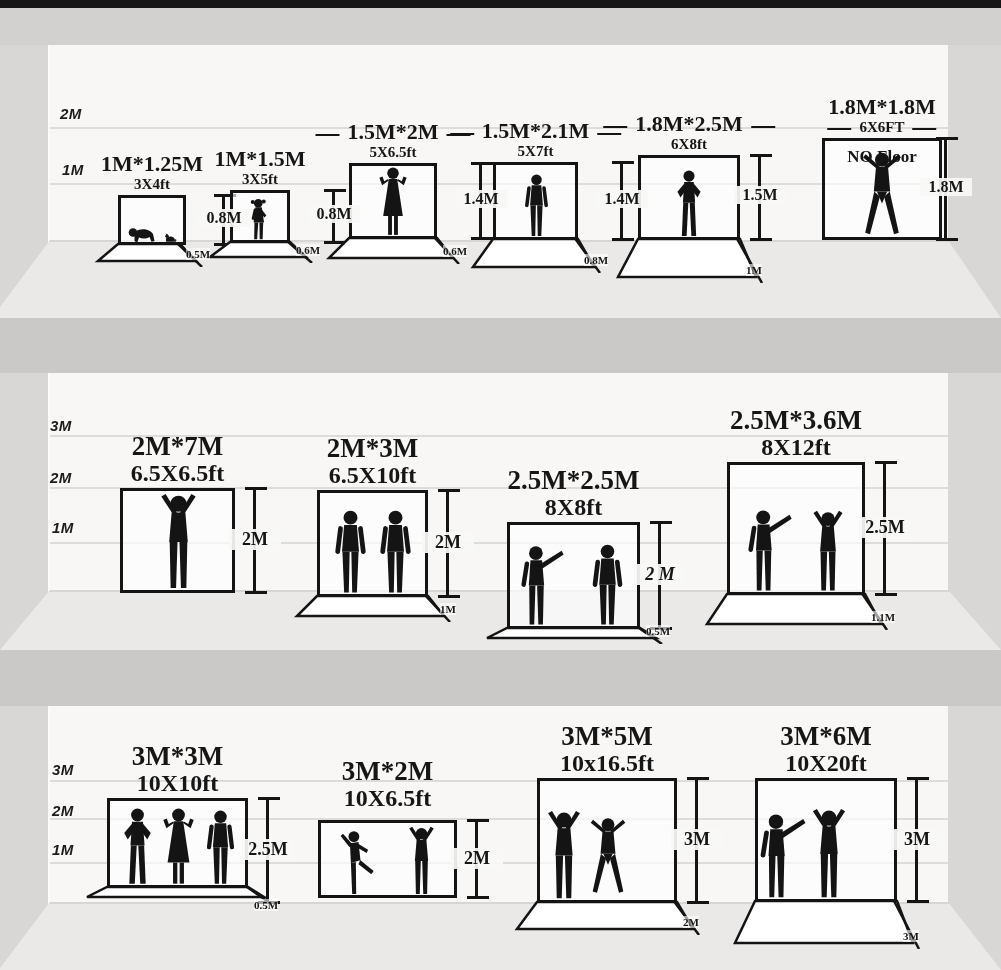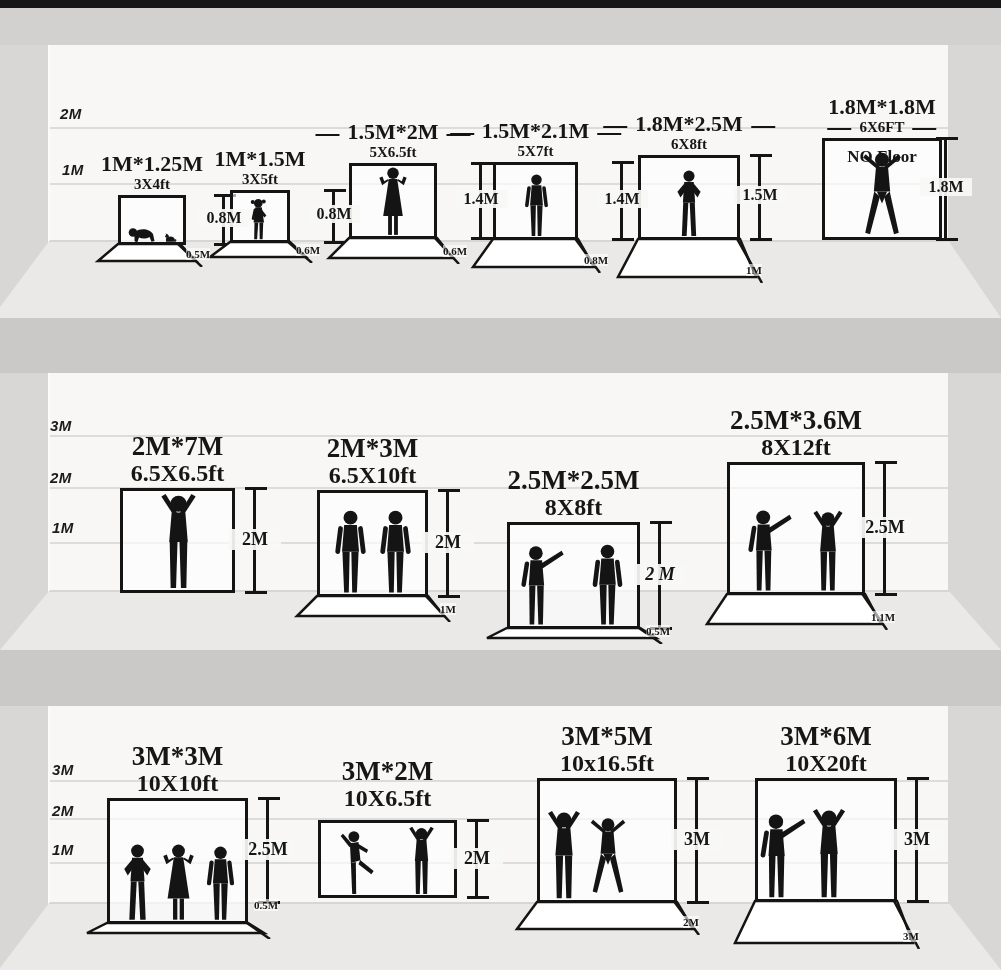--- a/index.html
+++ b/index.html
@@ -335,21 +335,21 @@
     <div class="floorzone" style="top:196px;height:68px;"></div>
     <div class="gline" style="top:74px;"></div>
     <div class="gline" style="top:112px;"></div>
     <div class="gline" style="top:156px;"></div>
     <div class="wedgeL" style="clip-path:polygon(0 0,100% 0,100% 196px,0 262px);"></div>
     <div class="wedgeR" style="clip-path:polygon(0 0,100% 0,100% 100%,0 196px);"></div>
     <div class="axis" style="left:52px;top:55px;">3M</div>
     <div class="axis" style="left:52px;top:96px;">2M</div>
     <div class="axis" style="left:52px;top:135px;">1M</div>
 
-    <div class="item" style="left:107px;top:92px;width:141px;height:126px;">
+    <div class="item" style="left:107px;top:92px;width:141px;height:90px;">
       <div class="tgroup">
         <div class="t1">3M*3M</div><br>
         <div class="t2">10X10ft</div>
       </div>
       <div class="frame"></div>
       <svg class="figs" width="135" height="101" viewBox="0 0 135 101">
         <use href="#fig-hips" x="8" y="23" width="38" height="78"></use>
         <use href="#fig-dress" x="48" y="23" width="40" height="78"></use>
         <use href="#fig-stand" x="92" y="25" width="36" height="76"></use>
       </svg>

